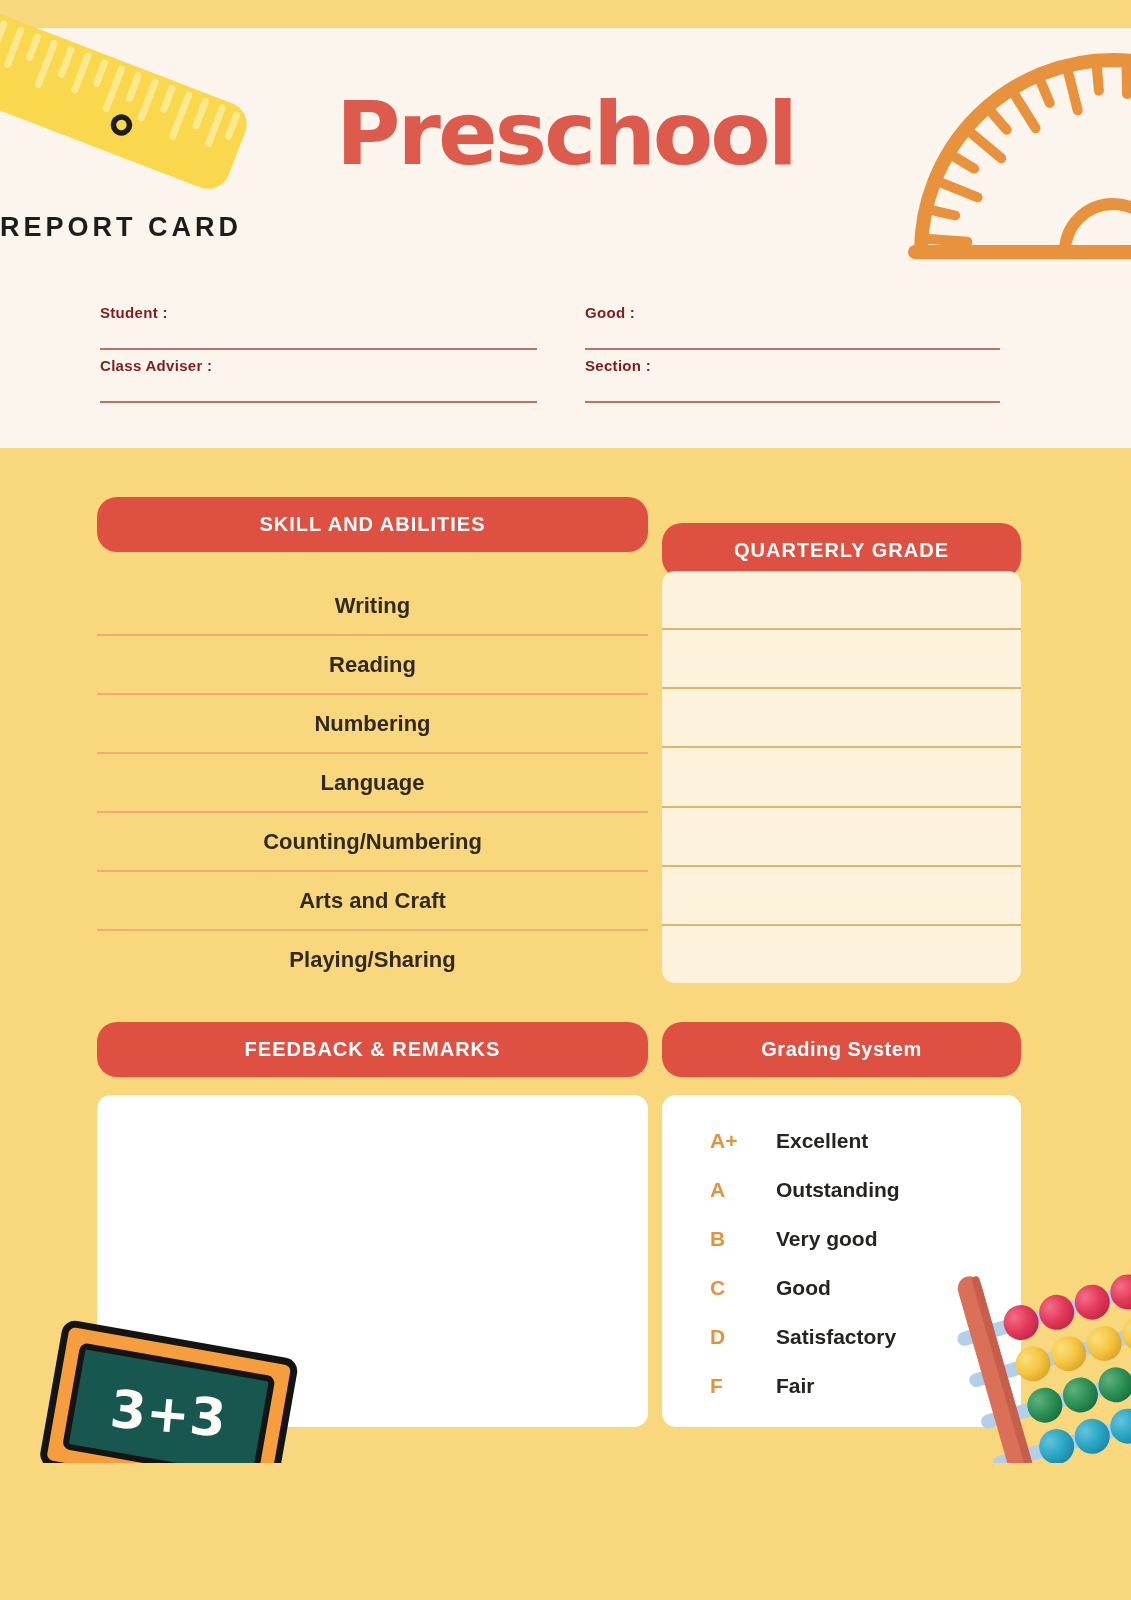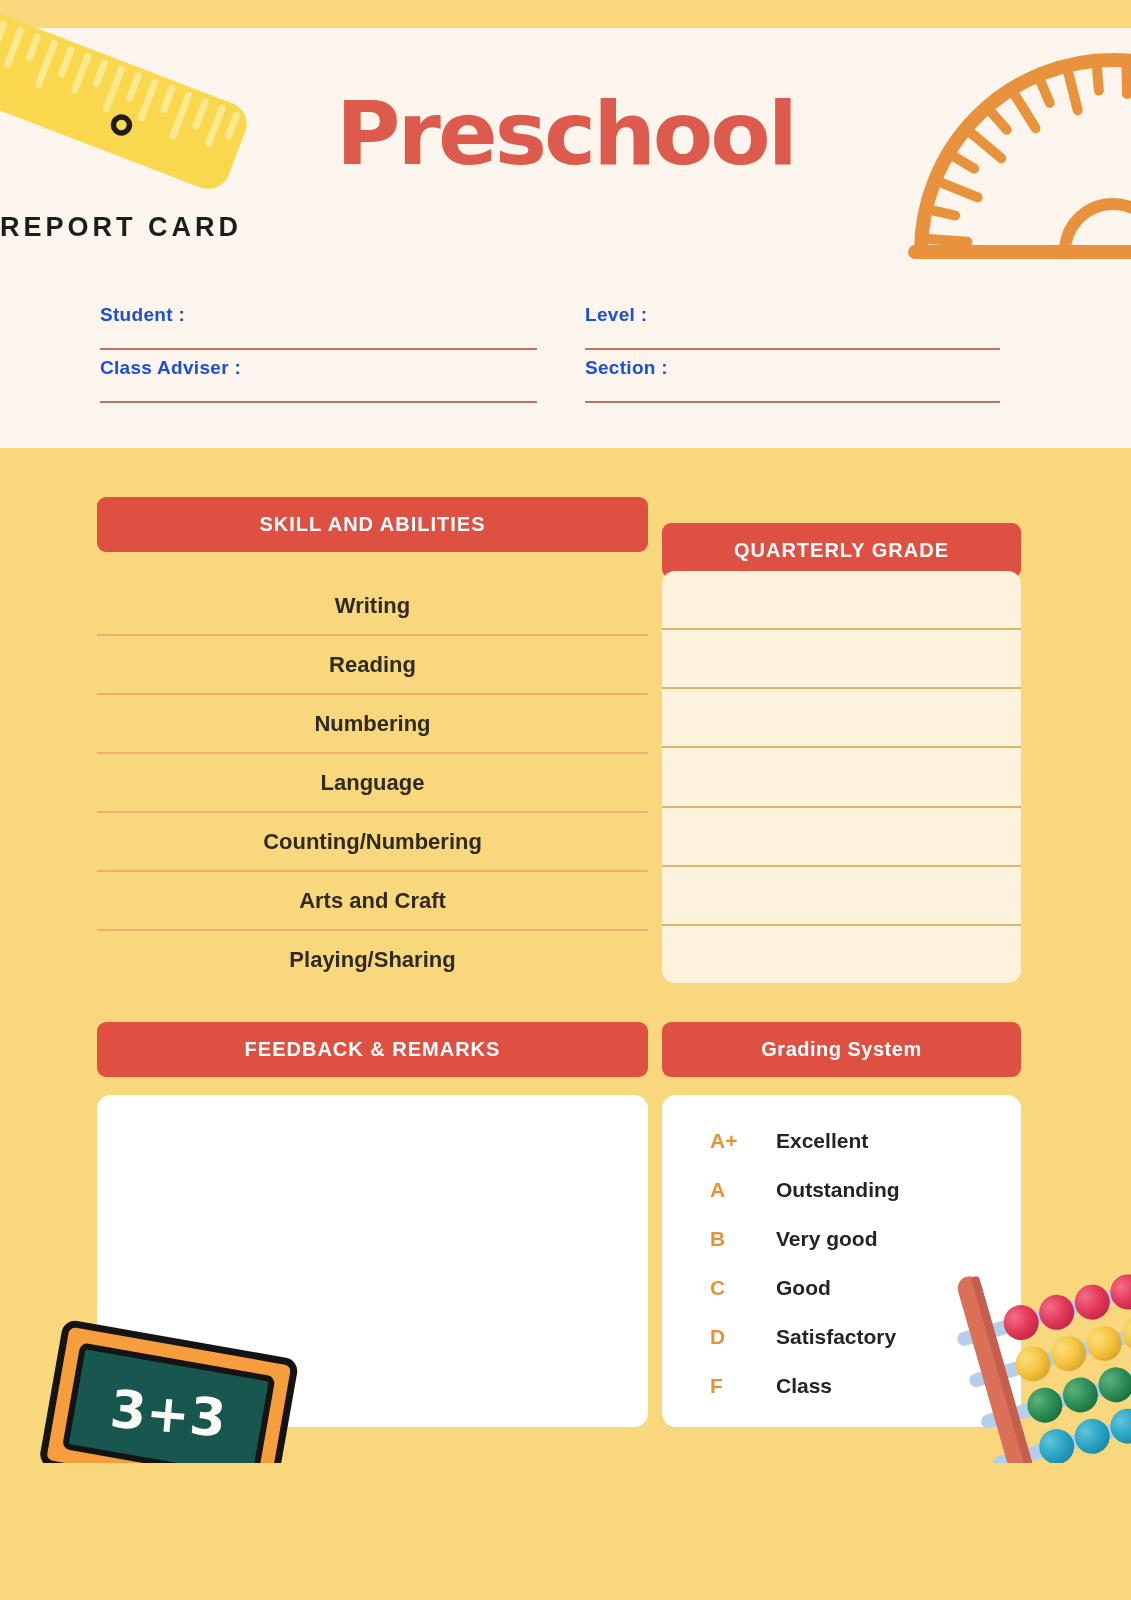--- a/index.html
+++ b/index.html
@@ -14,28 +14,28 @@
     position:absolute; top:82px; left:0; width:100%; text-align:center;
     font-family:"DejaVu Sans", sans-serif; font-weight:bold; font-size:88px;
     letter-spacing:-3px; color:#dd5b4c;
   }
   .subtitle {
     position:absolute; top:212px; left:0; width:100%; 
     font-weight:800; font-size:27px; letter-spacing:4px; color:#1d1d1d;
   }
 
   .field { position:absolute; height:44px; border-bottom:2.5px solid #bd7264; }
-  .field-label { font-size:19px; font-weight:bold; color:#1d4ed8; letter-spacing:.3px; }
+  .field-label { font-size:15px; font-weight:bold; color:#7f1d1d; letter-spacing:.3px; }
   .f-student { left:100px; top:304px; width:437px; }
   .f-level   { left:585px; top:304px; width:415px; }
   .f-adviser { left:100px; top:357px; width:437px; }
   .f-section { left:585px; top:357px; width:415px; }
 
   .bar {
-    position:absolute; height:55px; background:#de5142; border-radius:9px;
+    position:absolute; height:55px; background:#de5142; border-radius:20px;
     color:#ffffff; font-weight:800; font-size:20px; letter-spacing:1px;
     display:flex; align-items:center; justify-content:center;
   }
   .bar-skills    { left:97px;  top:497px;  width:551px; }
   .bar-quarterly { left:662px; top:497px;  width:359px;margin-top:26px; }
   .bar-feedback  { left:97px;  top:1022px; width:551px; }
   .bar-grading   { left:662px; top:1022px; width:359px; letter-spacing:.5px; }
 
   .skills-list { position:absolute; left:97px; top:577px; width:551px; }
   .skill-row {
@@ -125,21 +125,21 @@
     </g>
   </svg>
 
   <div class="title">Preschool</div>
   <div class="subtitle">REPORT CARD</div>
 
   <div class="field f-student">
     <span class="field-label">Student :</span>
   </div>
   <div class="field f-level">
-    <span class="field-label">Level :</span>
+    <span class="field-label">Good :</span>
   </div>
   <div class="field f-adviser">
     <span class="field-label">Class Adviser :</span>
   </div>
   <div class="field f-section">
     <span class="field-label">Section :</span>
   </div>
 
   <div class="bar bar-skills">SKILL AND ABILITIES</div>
   <div class="bar bar-quarterly">QUARTERLY GRADE</div>
@@ -185,21 +185,21 @@
     <div class="grade-row">
       <span class="grade-letter">C</span>
       <span class="grade-label">Good</span>
     </div>
     <div class="grade-row">
       <span class="grade-letter">D</span>
       <span class="grade-label">Satisfactory</span>
     </div>
     <div class="grade-row">
       <span class="grade-letter">F</span>
-      <span class="grade-label">Class</span>
+      <span class="grade-label">Fair</span>
     </div>
   </div>
 
   <svg class="ill chalkboard" width="300" height="290" viewBox="0 0 300 290">
     <g transform="rotate(10 150 140)">
       <polygon points="88,180 58,250 80,256 104,182" fill="#f0912f" stroke="#141414" stroke-width="6" stroke-linejoin="round"></polygon>
       <polygon points="166,182 188,252 210,246 186,180" fill="#f0912f" stroke="#141414" stroke-width="6" stroke-linejoin="round"></polygon>
       <rect x="30" y="42" width="232" height="142" rx="10" fill="#f69e3e" stroke="#141414" stroke-width="7"></rect>
       <rect x="50" y="62" width="192" height="102" rx="5" fill="#17574f" stroke="#141414" stroke-width="6"></rect>
       <text x="146" y="132" text-anchor="middle" font-family="DejaVu Sans, sans-serif" font-weight="bold" font-size="52" fill="#fcfcf6" transform="rotate(-5 146 120)">3+3</text>

